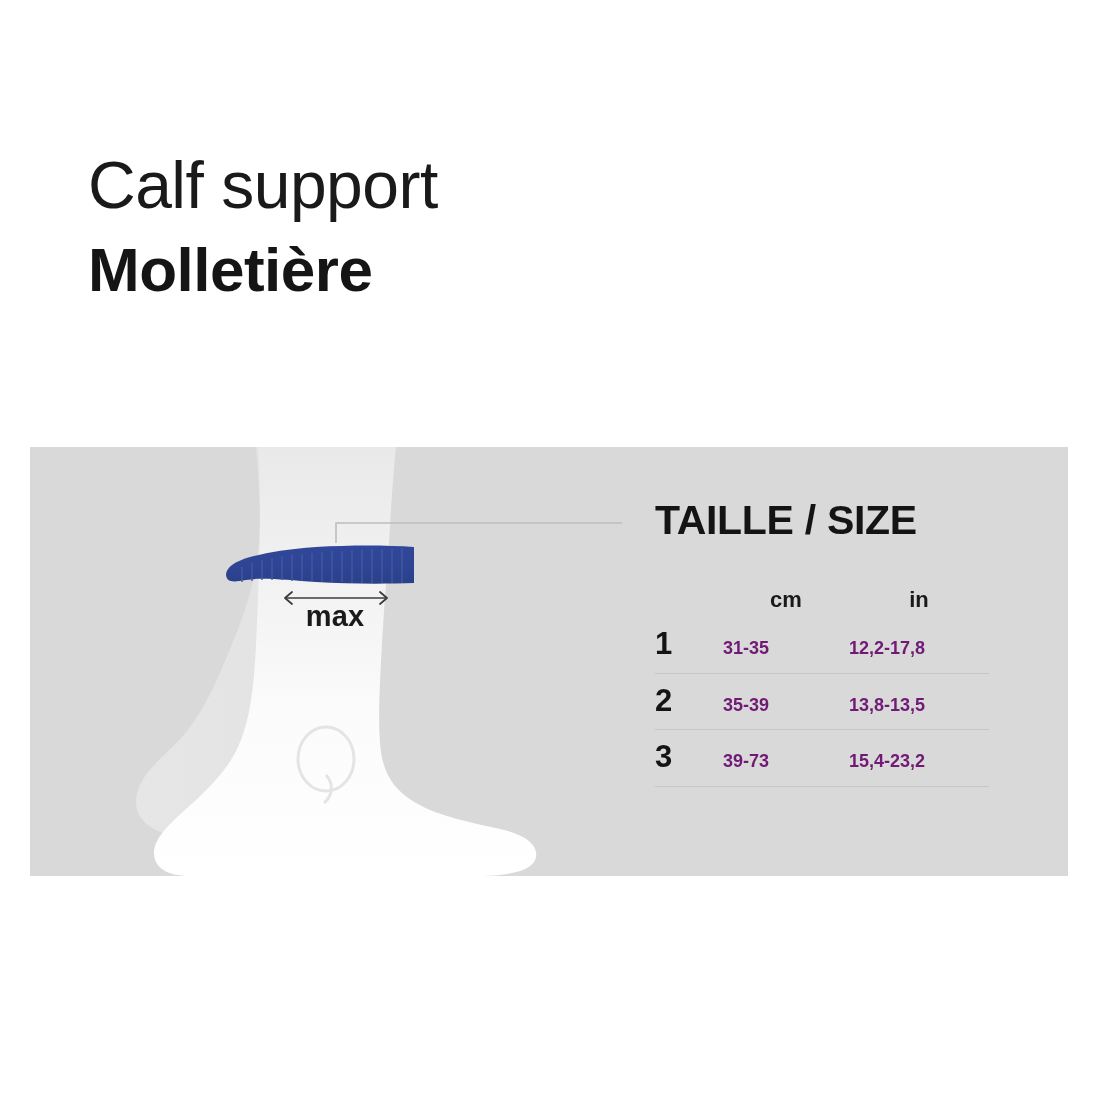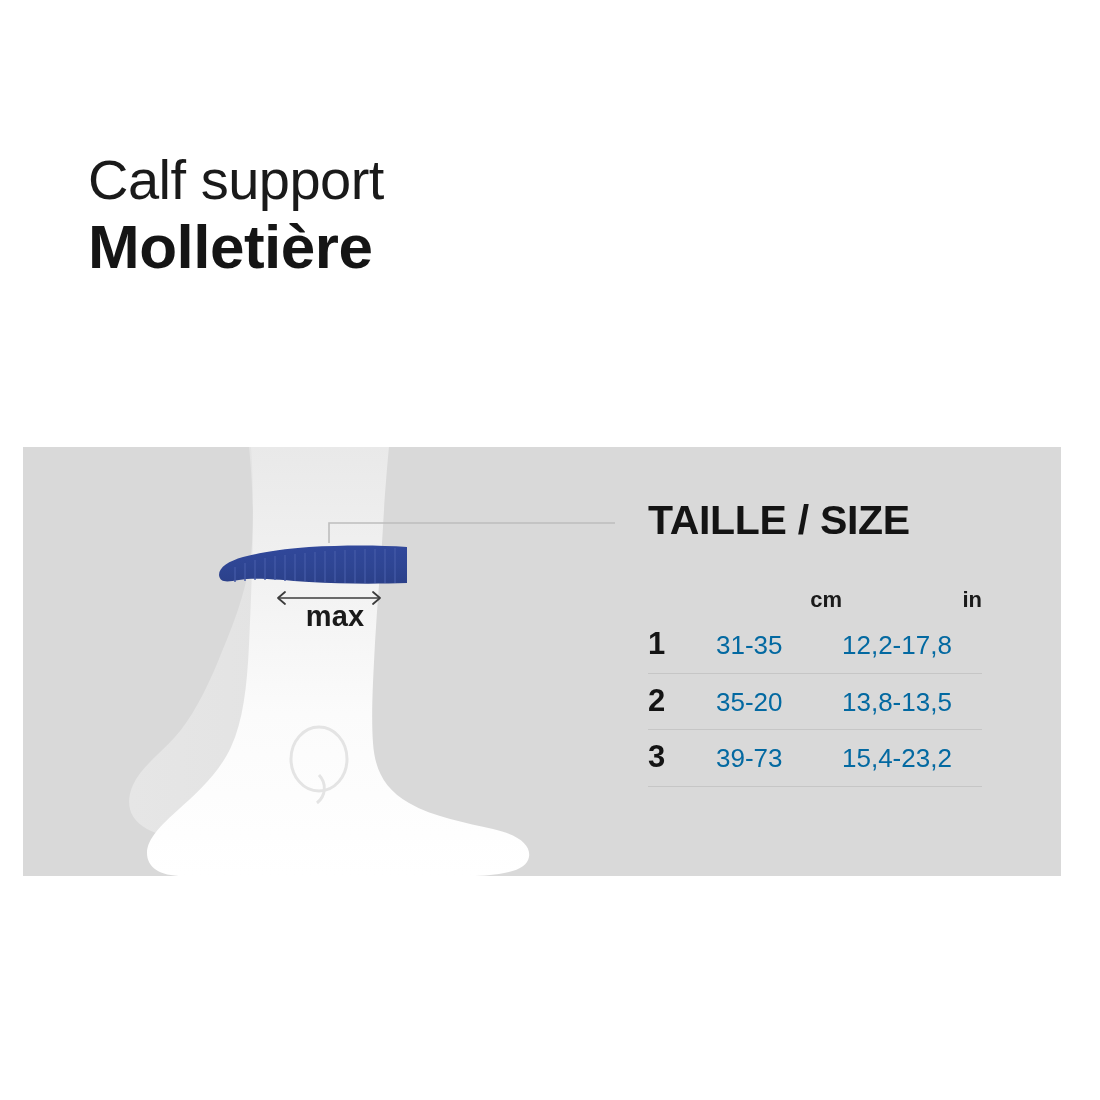--- a/index.html
+++ b/index.html
@@ -18,41 +18,41 @@
     background:#ffffff;
   }
 
   
   .title-block {
     position:absolute;
     left:88px; top:150px;
     width:700px;
   }
   .title-line-1 {
-    font-size:56px;
+    font-size:66px;
     font-weight:400;
     line-height:1.08;
     letter-spacing:-0.5px;
     color:#1a1a1a;
     white-space:nowrap;
   }
   .title-line-2 {
     font-size:62px;
     font-weight:700;
     line-height:1.08;
     letter-spacing:-0.5px;
     color:#151515;
     white-space:nowrap;
-    margin-top:4px;
+    margin-top:16px;
   }
 
   
   .panel {
     position:absolute;
-    left:23px; top:447px;
+    left:30px; top:447px;
     width:1038px; height:429px;
     background:#d9d9d9;
     overflow:hidden;
   }
 
   
   .illustration {
     position:absolute;
     left:0; top:0;
     width:640px; height:429px;
@@ -93,31 +93,31 @@
     table-layout:fixed;
   }
   .size-table col.c-num  { width:68px; }
   .size-table col.c-cm   { width:126px; }
   .size-table col.c-in   { width:140px; }
 
   .size-table thead th {
     font-size:22px;
     font-weight:700;
     color:#1a1a1a;
-    text-align:right;
+    text-align:center;
     padding:0 0 6px 0;
     vertical-align:bottom;
     line-height:1;
   }
   .size-table thead th.h-num { border:0; }
 
   .size-table tbody td {
-    font-size:26px;
-    font-weight:400;
-    color:#0369a1;
+    font-size:18px;
+    font-weight:700;
+    color:#701a75;
     text-align:left;
     padding:11px 0 12px 0;
     border-bottom:1px solid #c6c6c6;
     line-height:1.05;
     vertical-align:baseline;
   }
   .size-table tbody td.cell-num {
     font-size:31px;
     font-weight:700;
     color:#141414;
@@ -275,21 +275,21 @@
           </tr>
         </thead>
         <tbody>
           <tr>
             <td class="cell-num">1</td>
             <td>31-35</td>
             <td>12,2-17,8</td>
           </tr>
           <tr>
             <td class="cell-num">2</td>
-            <td>35-20</td>
+            <td>35-39</td>
             <td>13,8-13,5</td>
           </tr>
           <tr>
             <td class="cell-num">3</td>
             <td>39-73</td>
             <td>15,4-23,2</td>
           </tr>
         </tbody>
       </table>
     </div>

